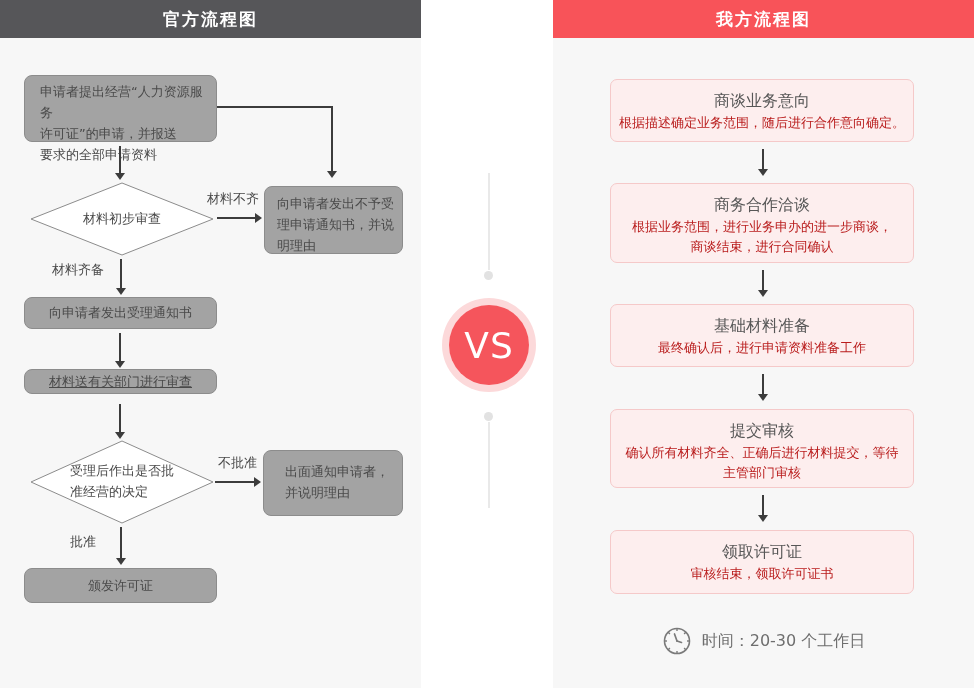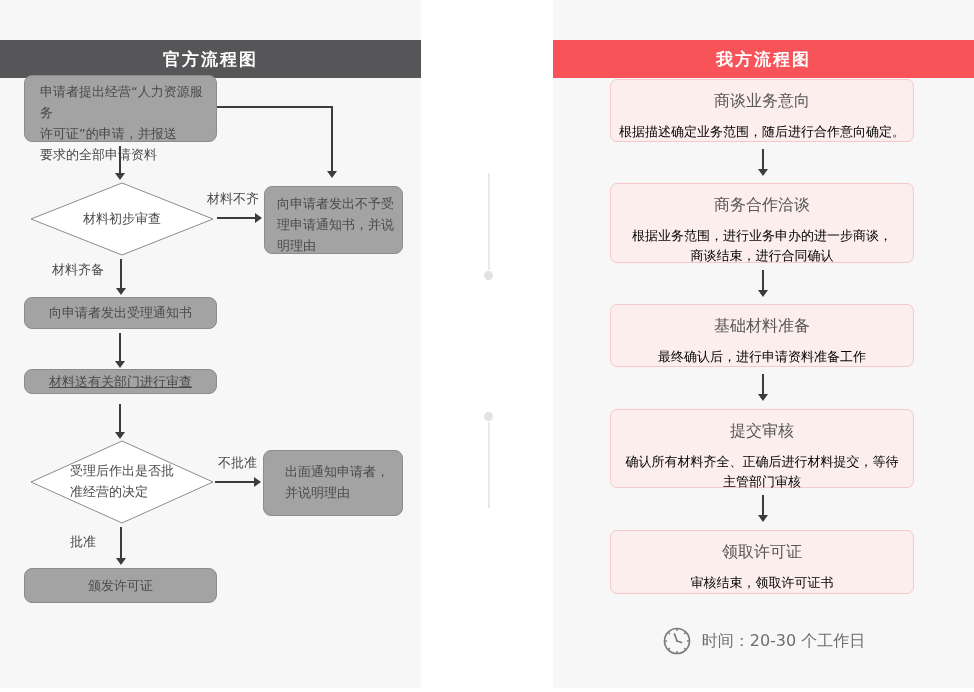--- a/index.html
+++ b/index.html
@@ -4,21 +4,21 @@
 <style>
   html,body{margin:0;padding:0;background:#fff;}
   .stage{position:relative;width:974px;height:692px;background:#ffffff;
          font-family:"DejaVu Sans",sans-serif;overflow:hidden;}
 
   
   .panel{position:absolute;top:0;height:688px;width:421px;background:#f7f7f7;}
   .panel-left{left:0;}
   .panel-right{left:553px;}
   .hdr{height:38px;line-height:38px;text-align:center;color:#fff;
-       font-size:17px;font-weight:bold;letter-spacing:2px;margin-top:40px;}
+       font-size:17px;font-weight:bold;letter-spacing:2px;}
   .hdr-dark{background:#565659;}
   .hdr-red{background:#f85359;}
 
   
   .fbox{position:absolute;background:#a3a3a3;border:1px solid #8c8c8c;border-radius:8px;
         color:#4a4a4a;font-size:13px;box-sizing:border-box;line-height:1.62;}
   .txt-pre{white-space:pre-line;}
   .fcenter{display:flex;align-items:center;justify-content:center;text-align:right;}
 
   .lbl{position:absolute;font-size:13px;color:#4a4a4a;line-height:1;}
@@ -46,21 +46,21 @@
   .ddot{position:absolute;left:484px;width:9px;height:9px;border-radius:50%;background:#e2e2e2;}
   .vs-ring{position:absolute;left:442px;top:298px;width:94px;height:94px;border-radius:50%;
            background:#fcd9da;display:flex;align-items:center;justify-content:center;}
   .vs-core{width:80px;height:80px;border-radius:50%;background:#f5555c;display:flex;
            align-items:center;justify-content:center;color:#fff;font-size:36px;letter-spacing:1px;}
 
   
   .step{position:absolute;left:57px;width:304px;background:#fdeeee;border:1px solid #f5c9c9;
         border-radius:7px;box-sizing:border-box;text-align:center;}
   .step .st{font-size:16px;color:#575757;margin-top:11px;}
-  .step .sd{font-size:13px;color:#000000;margin-top:10px;line-height:1.55;white-space:pre-line;}
+  .step .sd{font-size:13px;color:#b91c1c;margin-top:1px;line-height:1.55;white-space:pre-line;}
   .rav{position:absolute;width:2px;background:#3c3c3c;}
   .rav::after{content:"";position:absolute;left:-4px;bottom:-7px;width:0;height:0;
               border-left:5px solid transparent;border-right:5px solid transparent;
               border-top:7px solid #3c3c3c;}
 
   .time-row{position:absolute;left:0;width:421px;top:626px;display:flex;align-items:center;
             justify-content:center;gap:10px;color:#6e6e6e;font-size:16px;}
   .clock{width:30px;height:30px;}
 </style>
 </head>
@@ -120,20 +120,23 @@
 并说明理由</div>
 
     <div class="lbl" style="left:70px;top:535px;">批准</div>
     <div class="av" style="left:120px;top:527px;height:31px;"></div>
 
     <div class="fbox fcenter" style="left:24px;top:568px;width:193px;height:35px;">颁发许可证</div>
   </div>
 
   <div class="dline" style="top:173px;height:97px;"></div>
   <div class="ddot" style="top:271px;"></div>
+  <div class="vs-ring">
+    <div class="vs-core">VS</div>
+  </div>
   <div class="ddot" style="top:412px;"></div>
   <div class="dline" style="top:422px;height:86px;"></div>
 
   <div class="panel panel-right">
     <div class="hdr hdr-red">我方流程图</div>
 
     <div class="step" style="top:79px;height:63px;">
       <div class="st">商谈业务意向</div>
       <div class="sd">根据描述确定业务范围，随后进行合作意向确定。</div>
     </div>

